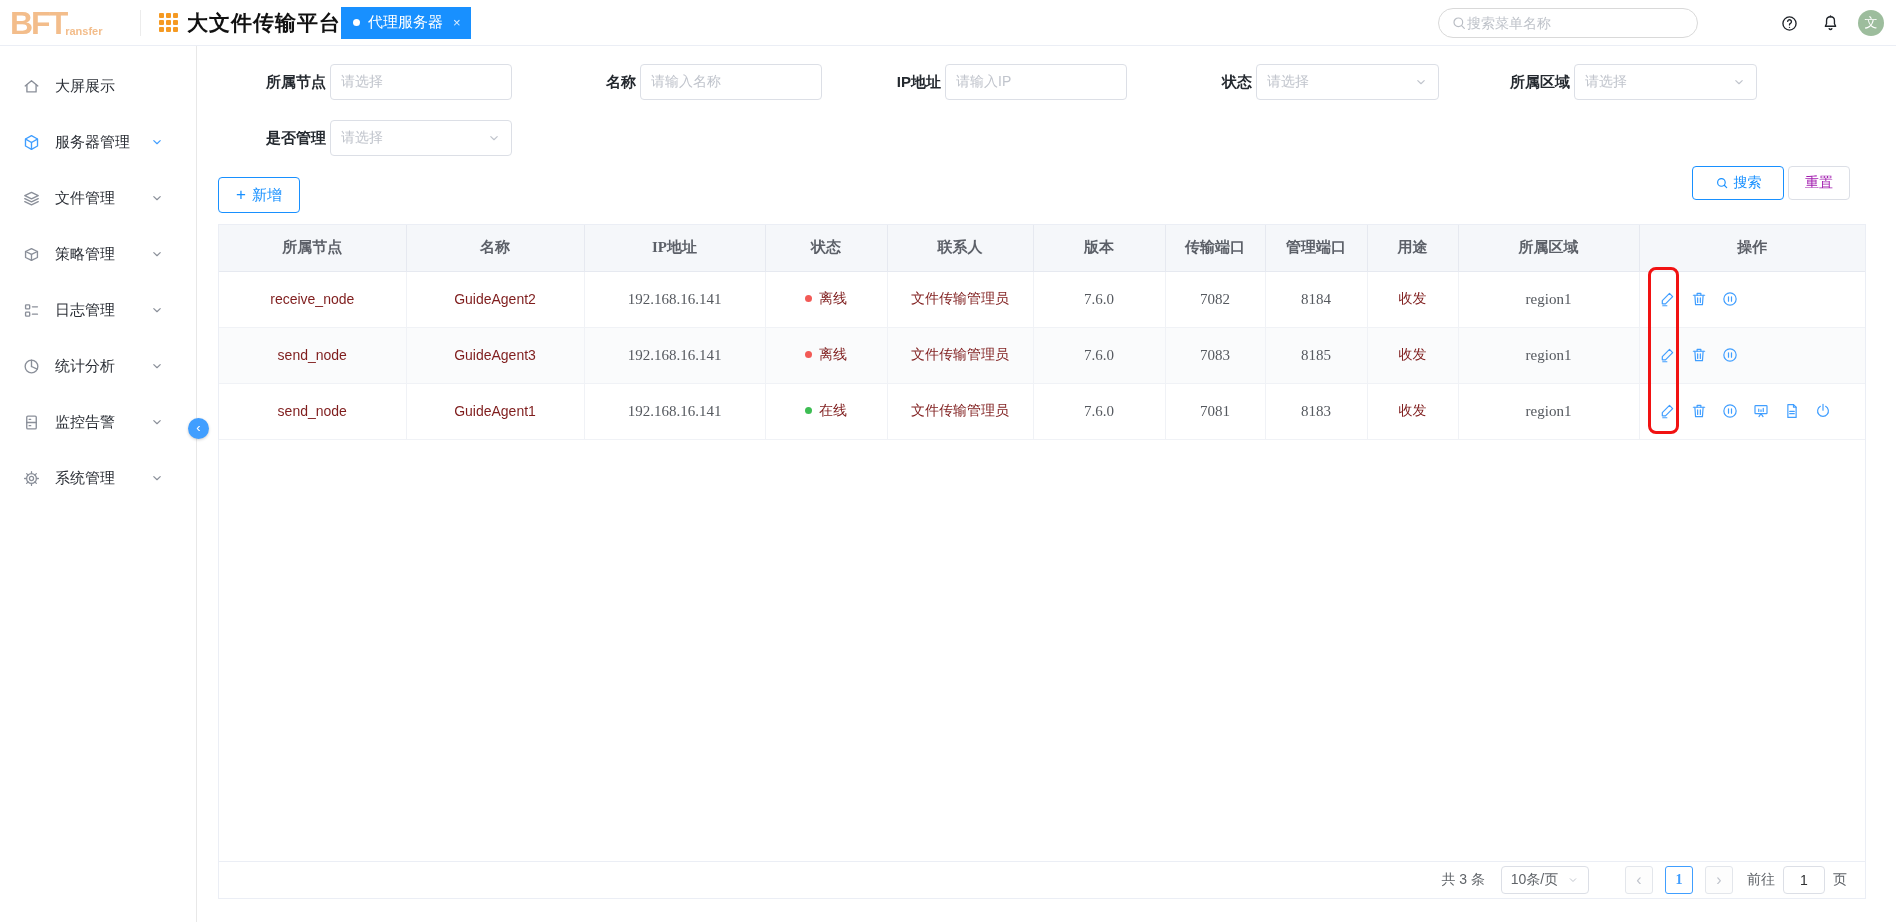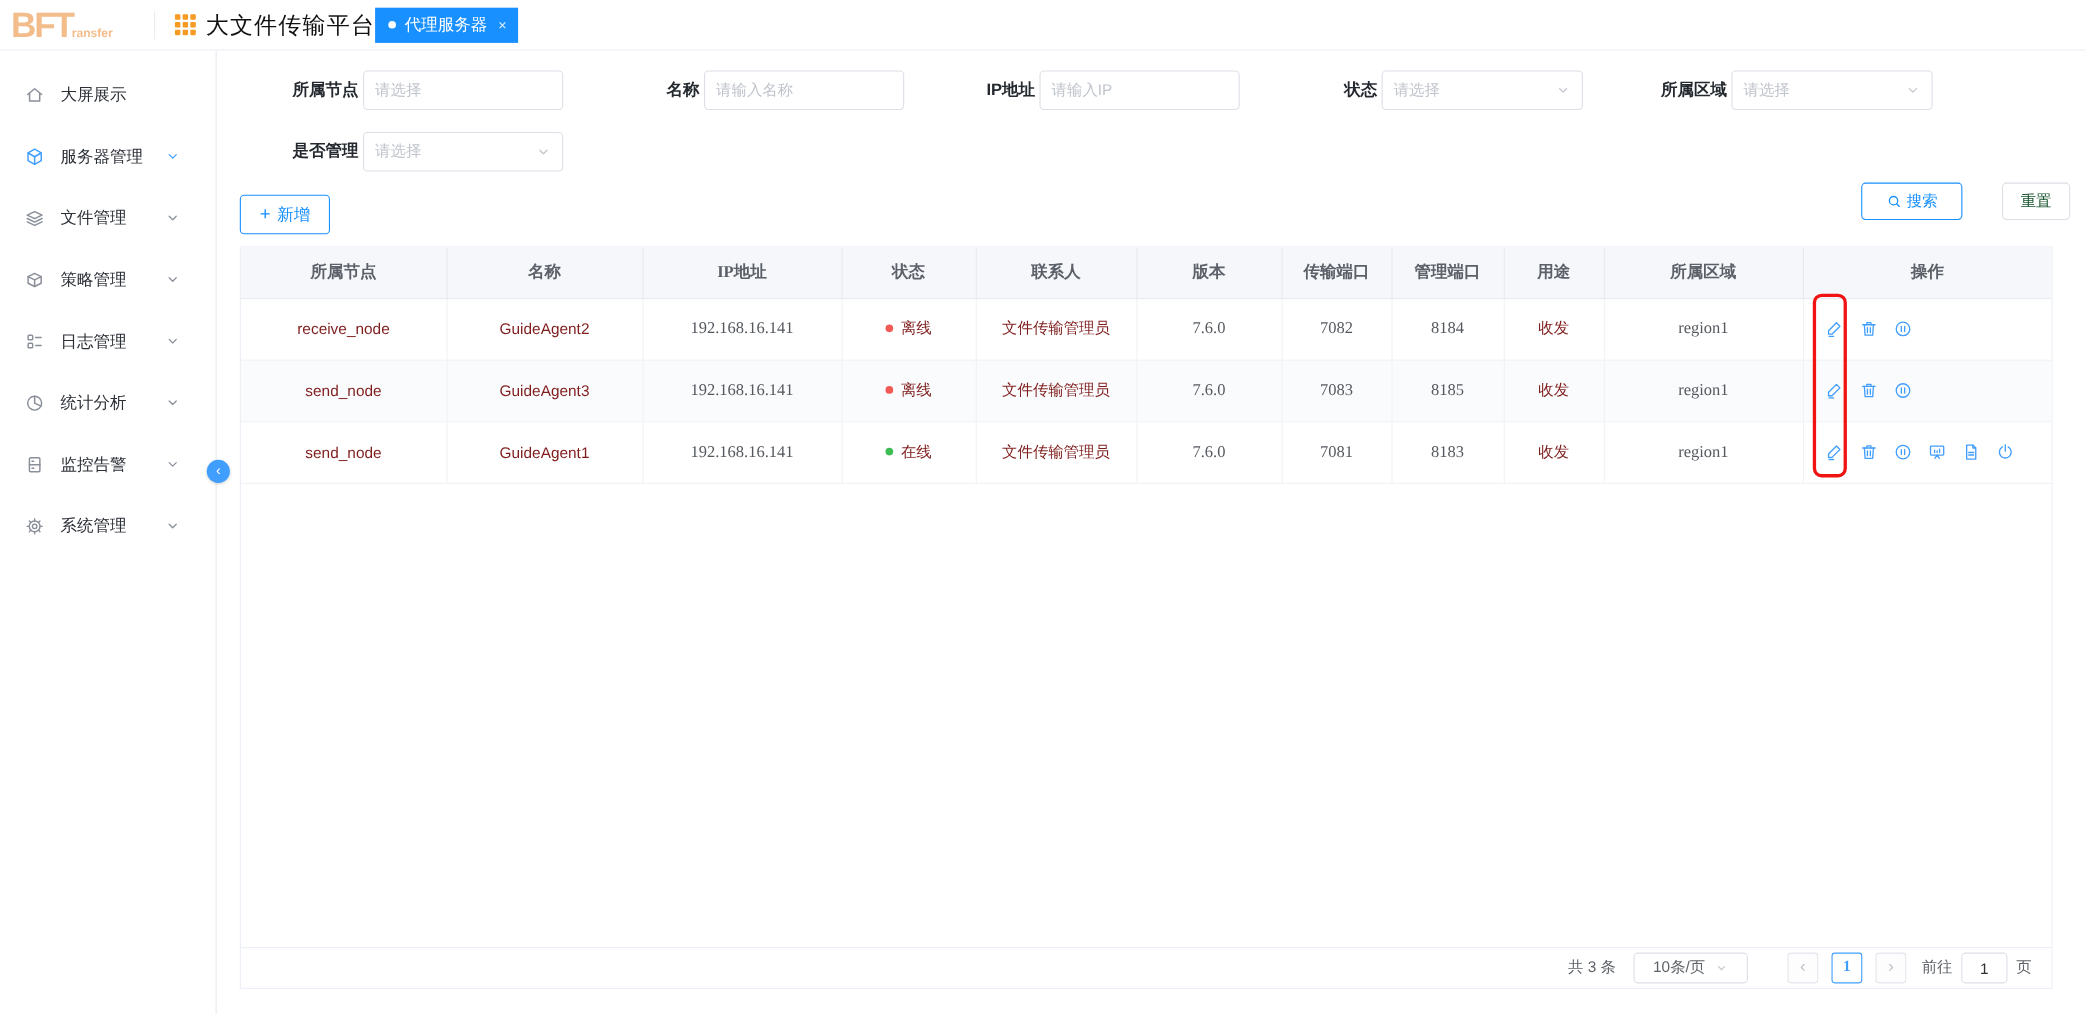--- a/index.html
+++ b/index.html
@@ -12,21 +12,21 @@
 
   
   .topbar{ position:absolute; left:0; top:0; width:1896px; height:46px; background:#fff;
            border-bottom:1px solid #ebeef5; display:flex; align-items:center; z-index:5; }
   .logo{ width:128px; padding-left:10px; display:flex; align-items:flex-end; }
   .logo-main{ font-size:32px; font-weight:bold; letter-spacing:-2px; color:var(--logo-orange); line-height:30px;}
   .logo-sub{ font-size:11px; font-weight:bold; color:var(--logo-orange); margin-left:-1px; line-height:14px;}
   .v-divider{ width:1px; height:26px; background:#ececec; margin:0 18px 0 12px; }
   .grid-icon{ width:19px; height:19px; display:grid; grid-template-columns:repeat(3,1fr); gap:2px; margin-right:9px;}
   .grid-icon i{ background:var(--grid-orange); border-radius:1px; }
-  .app-title{ font-size:21px; font-weight:normal; color:#111; letter-spacing:1px; }
+  .app-title{ font-size:21px; font-weight:bold; color:#111; letter-spacing:1px; }
   .tab{ height:32px; background:var(--accent-blue); color:#fff; display:flex;
         align-items:center; padding:0 10px 0 12px; font-size:15px; cursor:pointer; }
   .tab-dot{ width:7px; height:7px; border-radius:50%; background:#fff; margin-right:8px; }
   .tab-close{ margin-left:10px; font-size:13px; opacity:.85; }
   .topbar-right{ position:absolute; right:12px; top:0; height:46px; display:flex; align-items:center; }
   .menu-search{ width:260px; height:30px; border:1px solid #d9d9d9; border-radius:16px;
                 display:flex; align-items:center; padding:0 12px; margin-right:60px; color:#b9bdc4;}
   .menu-search input{ border:none; outline:none; flex:1; font-size:14px; color:#606266; background:transparent; }
   .menu-search input::placeholder{ color:#bfc3ca; }
   .hicon{ color:#1f2329; margin-left:22px; cursor:pointer; }
@@ -52,21 +52,21 @@
   .flabel{ position:absolute; height:36px; line-height:36px; text-align:right; font-size:15px;
            font-weight:600; color:#24292f; }
   .finput{ position:absolute; height:36px; border:1px solid #dcdfe6; border-radius:4px; background:#fff;
            display:flex; align-items:center; padding:0 10px; color:#c0c4cc; font-size:14px; cursor:pointer;}
   .finput .ph{ flex:1; }
   .finput .icon{ color:#c0c4cc; }
 
   .btn{ position:absolute; border-radius:4px; font-size:14px; display:flex; align-items:center;
         justify-content:center; cursor:pointer; background:#fff; }
   .btn.blue{ border:1px solid var(--accent-blue); color:var(--accent-blue); }
-  .btn.grey{ border:1px solid #dcdfe6; color:#14532d;margin-left:32px; }
+  .btn.grey{ border:1px solid #dcdfe6; color:#a21caf; }
   .btn .icon{ margin-right:5px; color:var(--accent-blue); }
   .add-btn{ left:21px; top:131px; width:82px; height:36px; font-size:15px; }
   .add-btn .plus{ font-size:17px; margin-right:6px; font-weight:400; }
   .search-btn{ left:1495px; top:120px; width:92px; height:34px; }
   .reset-btn{ left:1591px; top:120px; width:62px; height:34px; }
 
   
   .table-card{ position:absolute; left:21px; top:178px; width:1648px; height:675px;
                border:1px solid #ebeef5; background:#fff; }
   table{ border-collapse:collapse; table-layout:fixed; width:1646px; }
@@ -84,21 +84,21 @@
   .act-wrap{ display:flex; align-items:center; gap:13px; }
   .act{ color:var(--icon-blue); cursor:pointer; }
   .red-box{ position:absolute; left:1429px; top:42px; width:31px; height:167px;
             border:3px solid #f11212; border-radius:8px; pointer-events:none; z-index:3;}
 
   
   .pagination{ position:absolute; left:0; right:0; bottom:0; height:37px; border-top:1px solid #ebeef5;
                display:flex; align-items:center; justify-content:flex-end; padding-right:18px;
                color:#5f6368; font-size:14px; }
   .pg-total{ margin-right:16px; }
-  .pg-size{ width:104px; height:28px; border:1px solid #dcdfe6; border-radius:4px; display:flex;
+  .pg-size{ width:88px; height:28px; border:1px solid #dcdfe6; border-radius:4px; display:flex;
             align-items:center; justify-content:center; gap:9px; cursor:pointer; color:#5f6368;text-align:right; }
   .pg-size .icon{ color:#c0c4cc; }
   .pg-btn{ width:28px; height:28px; border:1px solid #e3e6eb; border-radius:3px; background:#fdfdfd;
            color:#c0c4cc; display:flex; align-items:center; justify-content:center; font-size:16px;
            cursor:pointer; }
   .pg-btn.prev{ margin-left:36px; }
   .pg-btn.next{ margin-left:12px; }
   .pg-page{ width:28px; height:28px; border:1px solid var(--icon-blue); border-radius:3px; color:var(--icon-blue);
             font-weight:bold; display:flex; align-items:center; justify-content:center; margin-left:12px;
             cursor:pointer; font-family:"Liberation Serif","DejaVu Sans",serif; }
@@ -124,20 +124,46 @@
       <i></i>
       <i></i>
       <i></i>
       <i></i>
   </span>
   <div class="app-title">大文件传输平台</div>
   <div class="tab">
     <span class="tab-dot"></span>
     <span>代理服务器</span>
     <span class="tab-close">×</span>
+  </div>
+  <div class="topbar-right">
+    <div class="menu-search">
+      <span class="icon">
+        <svg width="16" height="16" viewBox="0 0 24 24" fill="none" stroke="currentColor" stroke-width="1.8" stroke-linecap="round">
+            <circle cx="11" cy="11" r="6.5"></circle>
+            <path d="M15.9 15.9L20 20"></path>
+          </svg>
+      </span>
+      <input placeholder="搜索菜单名称" style="">
+    </div>
+    <span class="hicon icon">
+      <svg width="19" height="19" viewBox="0 0 24 24" fill="none" stroke="currentColor" stroke-width="1.7" stroke-linecap="round">
+          <circle cx="12" cy="12" r="8.3"></circle>
+          <path d="M9.7 9.3a2.4 2.4 0 1 1 3.5 2.5c-.8.4-1.2 1-1.2 1.8v.2"></path>
+          <path d="M12 16.8h.01"></path>
+        </svg>
+    </span>
+    <span class="hicon icon">
+      <svg width="19" height="19" viewBox="0 0 24 24" fill="none" stroke="currentColor" stroke-width="1.7" stroke-linecap="round" stroke-linejoin="round">
+          <path d="M12 3.5c-2.9 0-5 2.2-5 5v3.8L5.5 15.5h13L17 12.3V8.5c0-2.8-2.1-5-5-5z"></path>
+          <path d="M10.3 18.5a1.9 1.9 0 0 0 3.4 0"></path>
+          <path d="M12 3.5V2.3"></path>
+        </svg>
+    </span>
+    <span class="avatar">文</span>
   </div>
 </header>
 
 <aside class="sidebar">
   <div id="side-menu">
       <div class="side-item">
         <span class="icon">
           <svg width="19" height="19" viewBox="0 0 24 24" fill="none" stroke="currentColor" stroke-linecap="round" stroke-linejoin="round" stroke-width="1.7">
             <path d="M4 11.3L12 4.7l8 6.6"></path>
             <path d="M6.2 10v8.8h11.6V10"></path>

